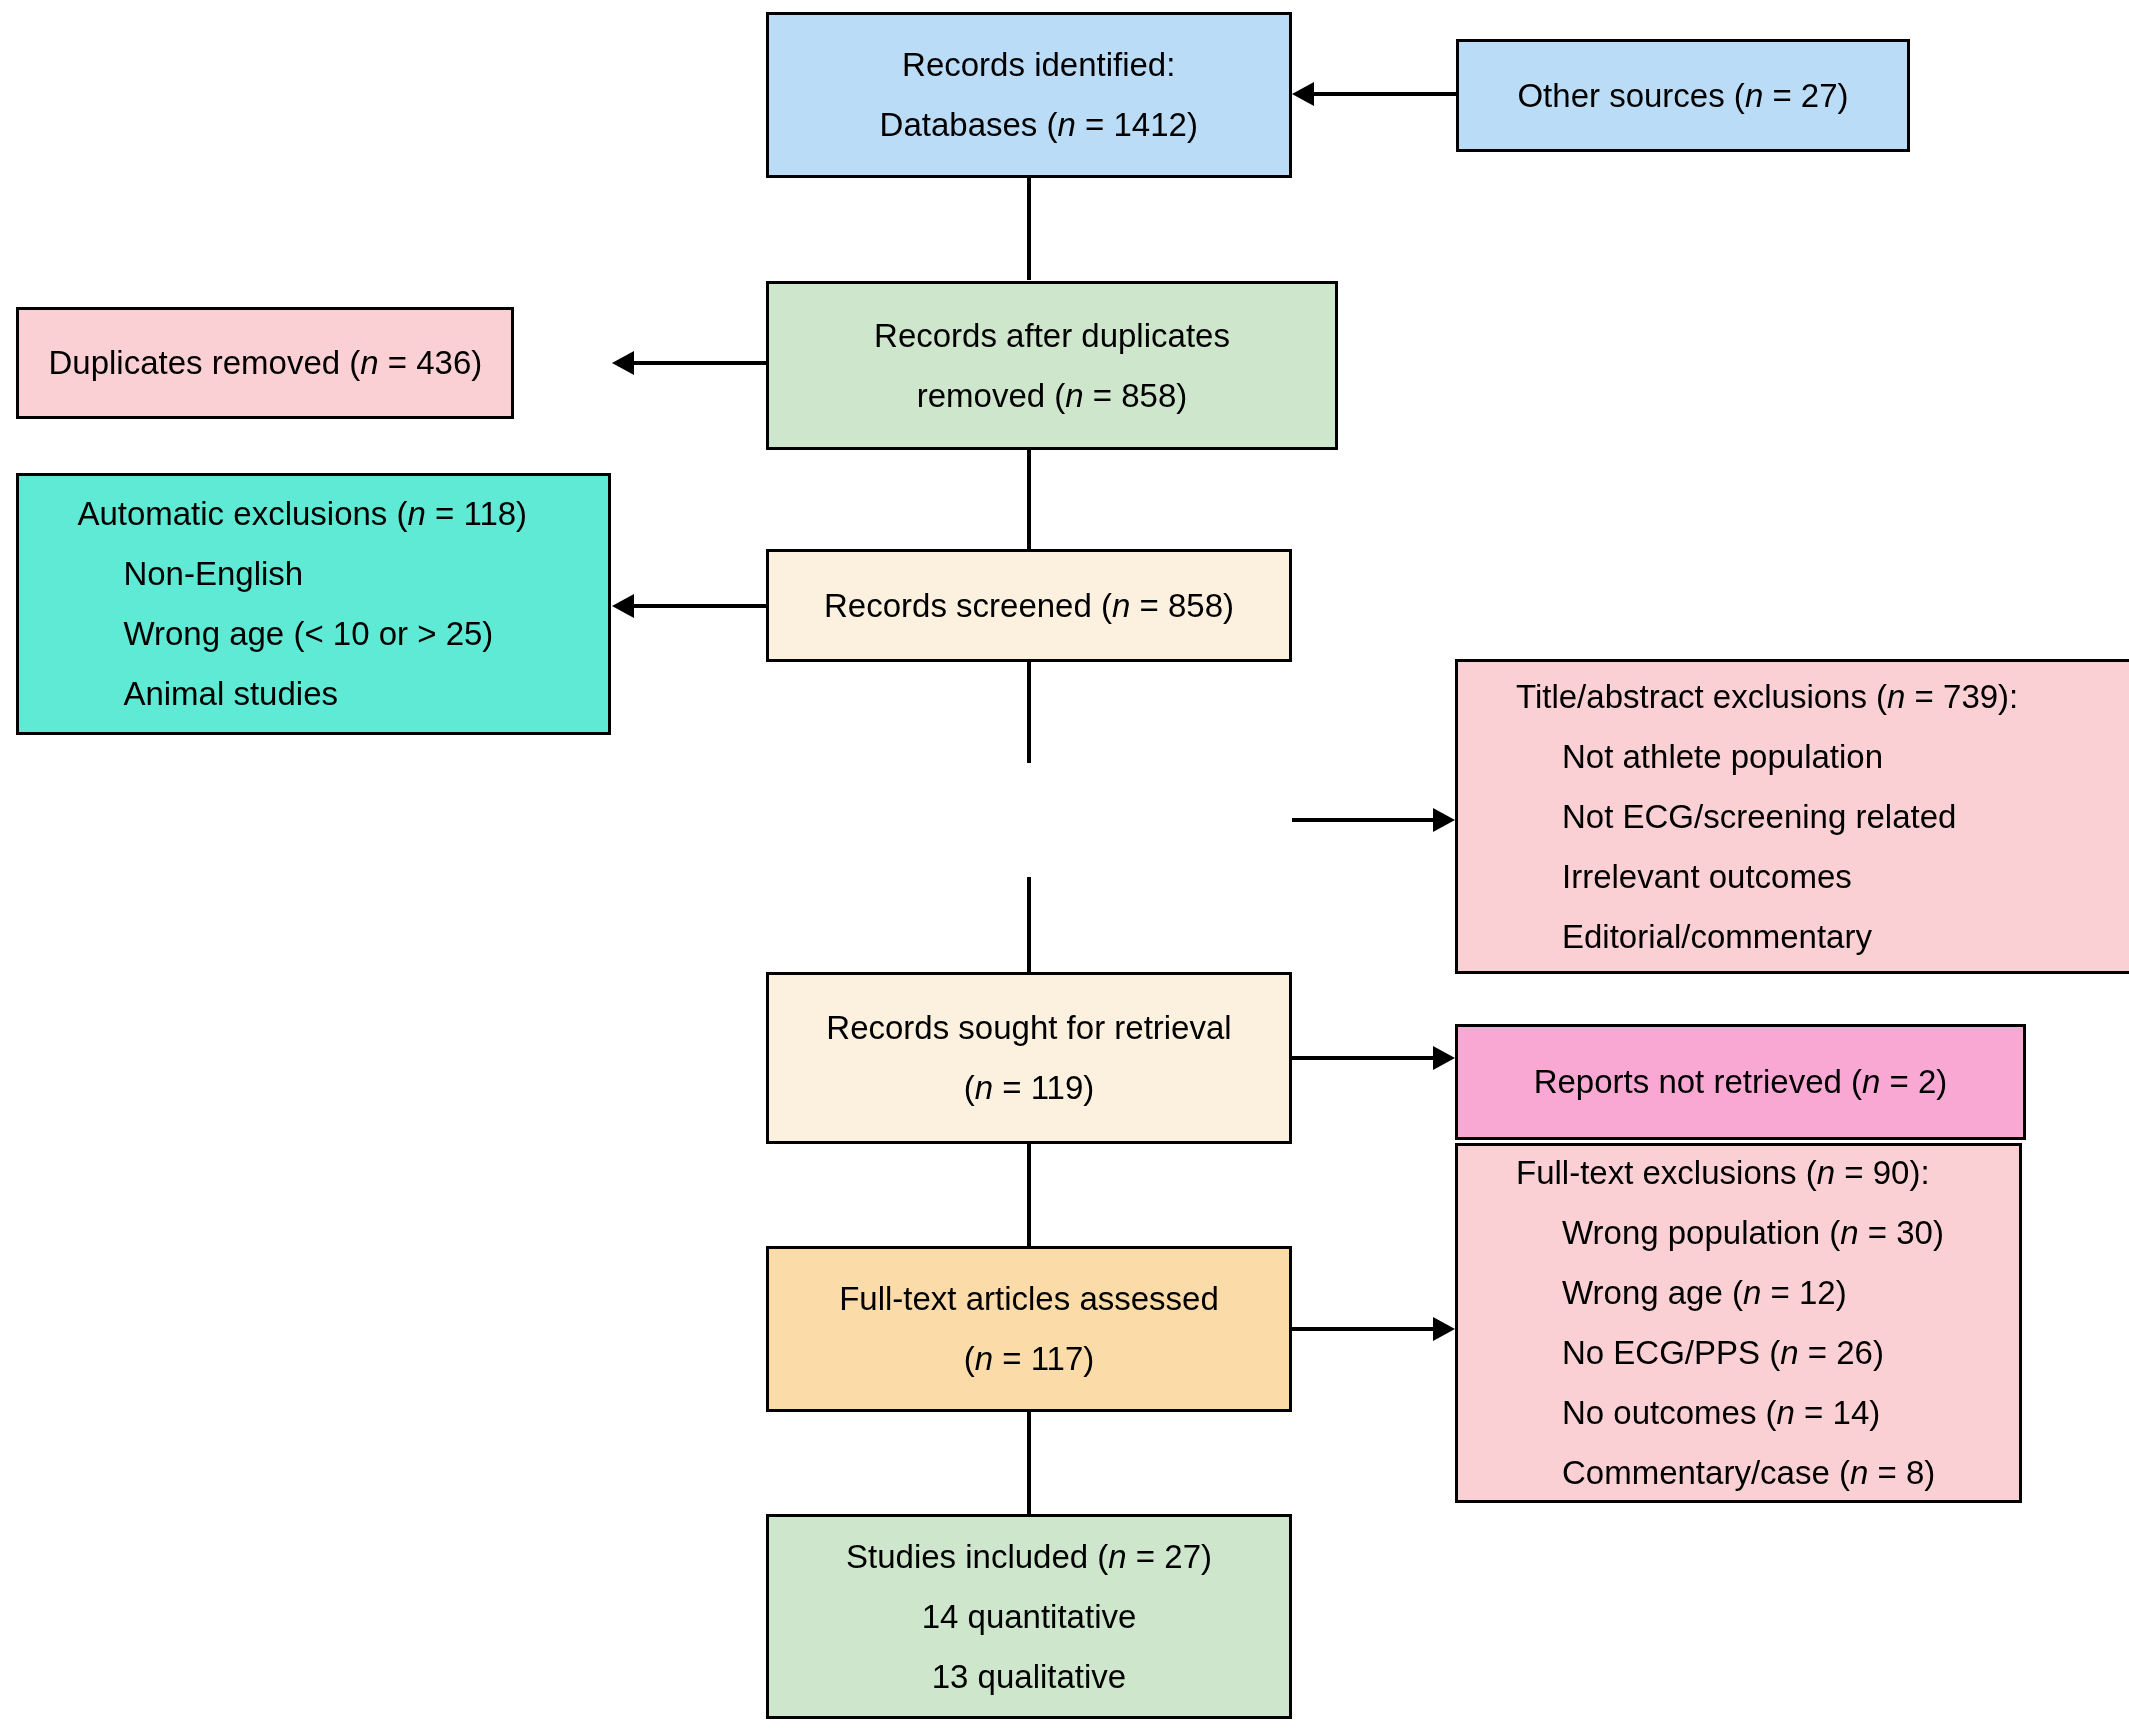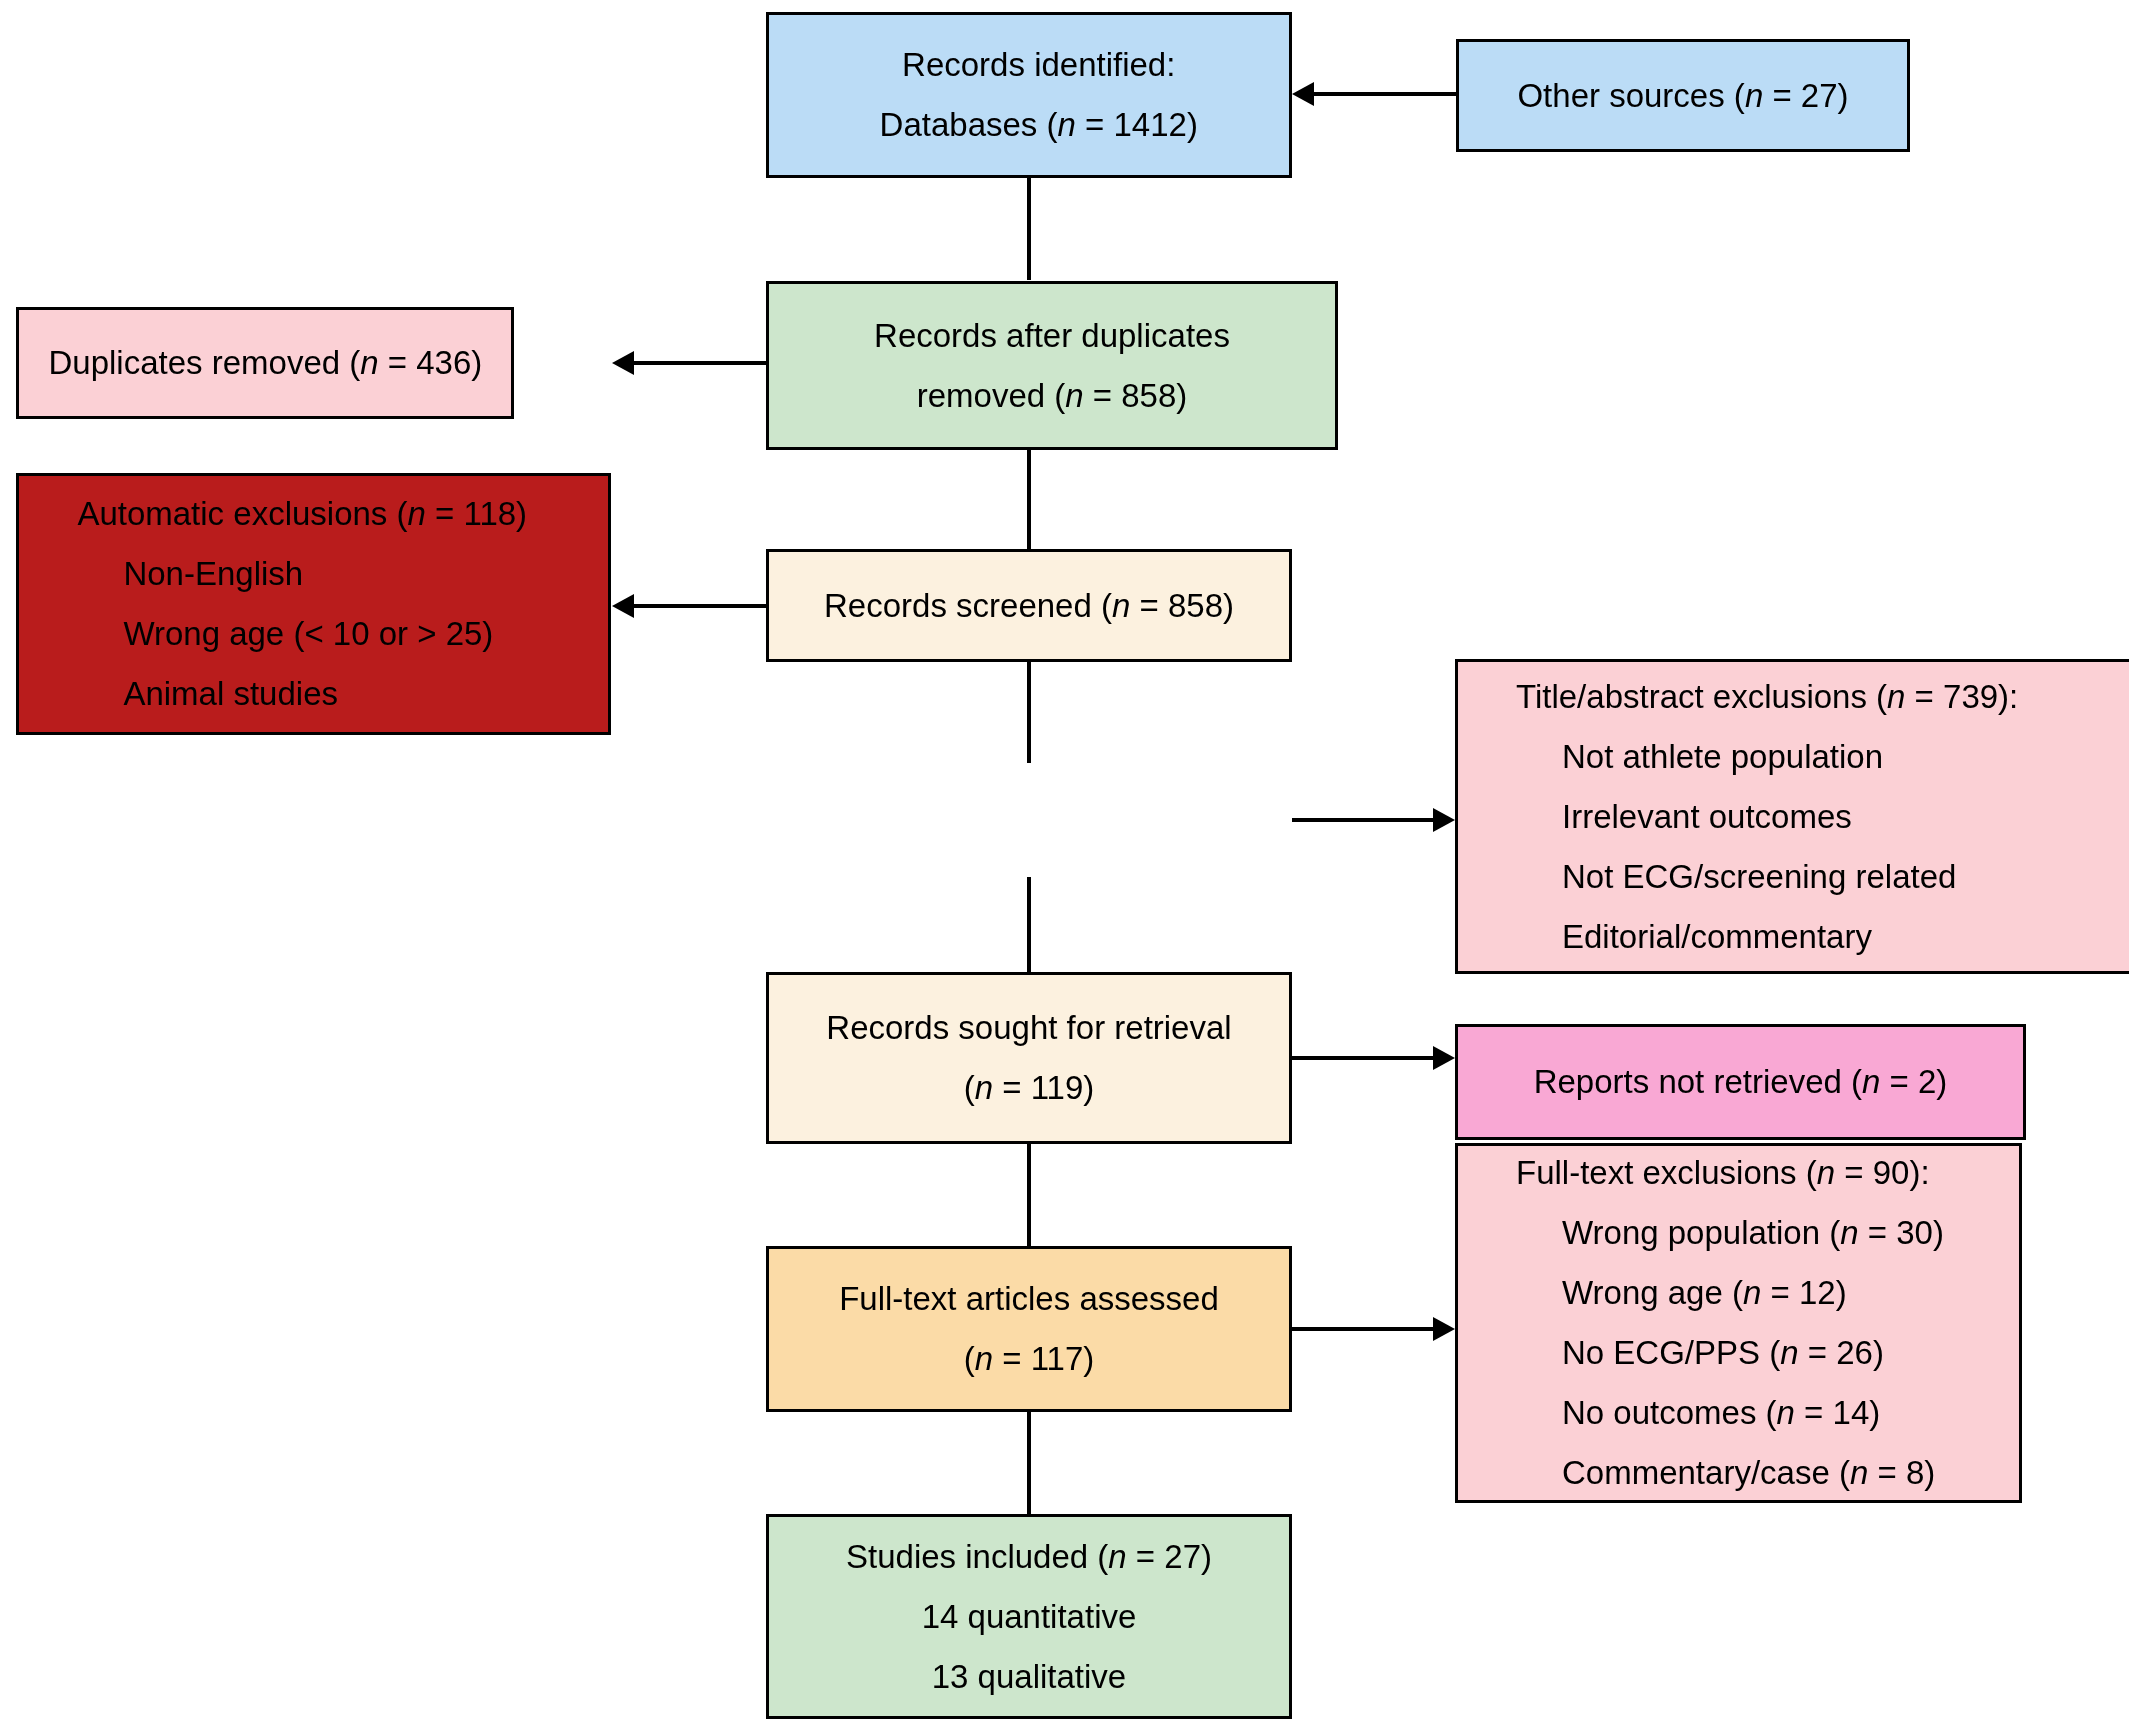--- a/index.html
+++ b/index.html
@@ -146,43 +146,43 @@
     <div class="line">13 qualitative</div>
   </div>
 
   <div class="box center" style="left: 1456px; top: 39px; width: 454px; height: 113px; background: rgb(187, 220, 246);">
     <div class="line">Other sources (<i>n</i> = 27)</div>
   </div>
 
   <div class="box list" style="left: 1455px; top: 659px; width: 723px; height: 315px; background: rgb(251, 208, 213);">
     <div class="line title">Title/abstract exclusions (<i>n</i> = 739):</div>
     <div class="line item">Not athlete population</div>
+    <div class="line item">Not ECG/screening related</div>
     <div class="line item">Irrelevant outcomes</div>
-    <div class="line item">Not ECG/screening related</div>
     <div class="line item">Editorial/commentary</div>
   </div>
 
   <div class="box center" style="left: 1455px; top: 1024px; width: 571px; height: 116px; background: #f9a8d4;">
     <div class="line">Reports not retrieved (<i>n</i> = 2)</div>
   </div>
 
   <div class="box list" style="left: 1455px; top: 1143px; width: 567px; height: 360px; background: rgb(251, 208, 213);">
     <div class="line title">Full-text exclusions (<i>n</i> = 90):</div>
     <div class="line item">Wrong population (<i>n</i> = 30)</div>
     <div class="line item">Wrong age (<i>n</i> = 12)</div>
     <div class="line item">No ECG/PPS (<i>n</i> = 26)</div>
     <div class="line item">No outcomes (<i>n</i> = 14)</div>
     <div class="line item">Commentary/case (<i>n</i> = 8)</div>
   </div>
 
   <div class="box center" style="left: 16.4px; top: 307px; width: 498px; height: 112px; background: rgb(251, 208, 213);">
     <div class="line">Duplicates removed (<i>n</i> = 436)</div>
   </div>
 
-  <div class="box list" style="left: 16.4px; top: 473px; width: 595px; height: 262px; background: #b91c1c;">
+  <div class="box list" style="left: 16.4px; top: 473px; width: 595px; height: 262px; background: #5eead4;">
     <div class="line title">Automatic exclusions (<i>n</i> = 118)</div>
     <div class="line item">Non-English</div>
     <div class="line item">Wrong age (&lt; 10 or &gt; 25)</div>
     <div class="line item">Animal studies</div>
   </div>
 
 </div>
 
 
 </body></html>

